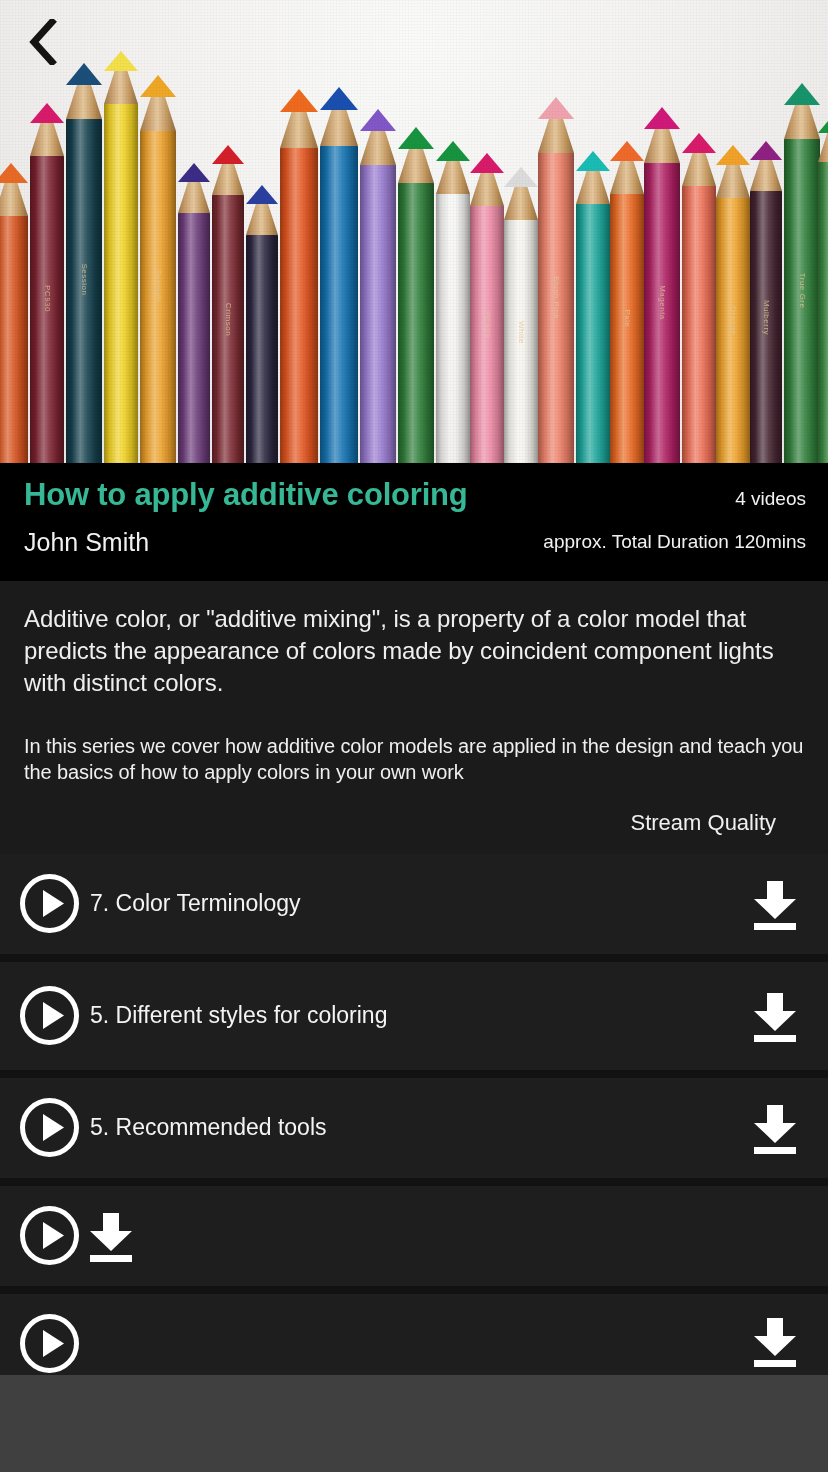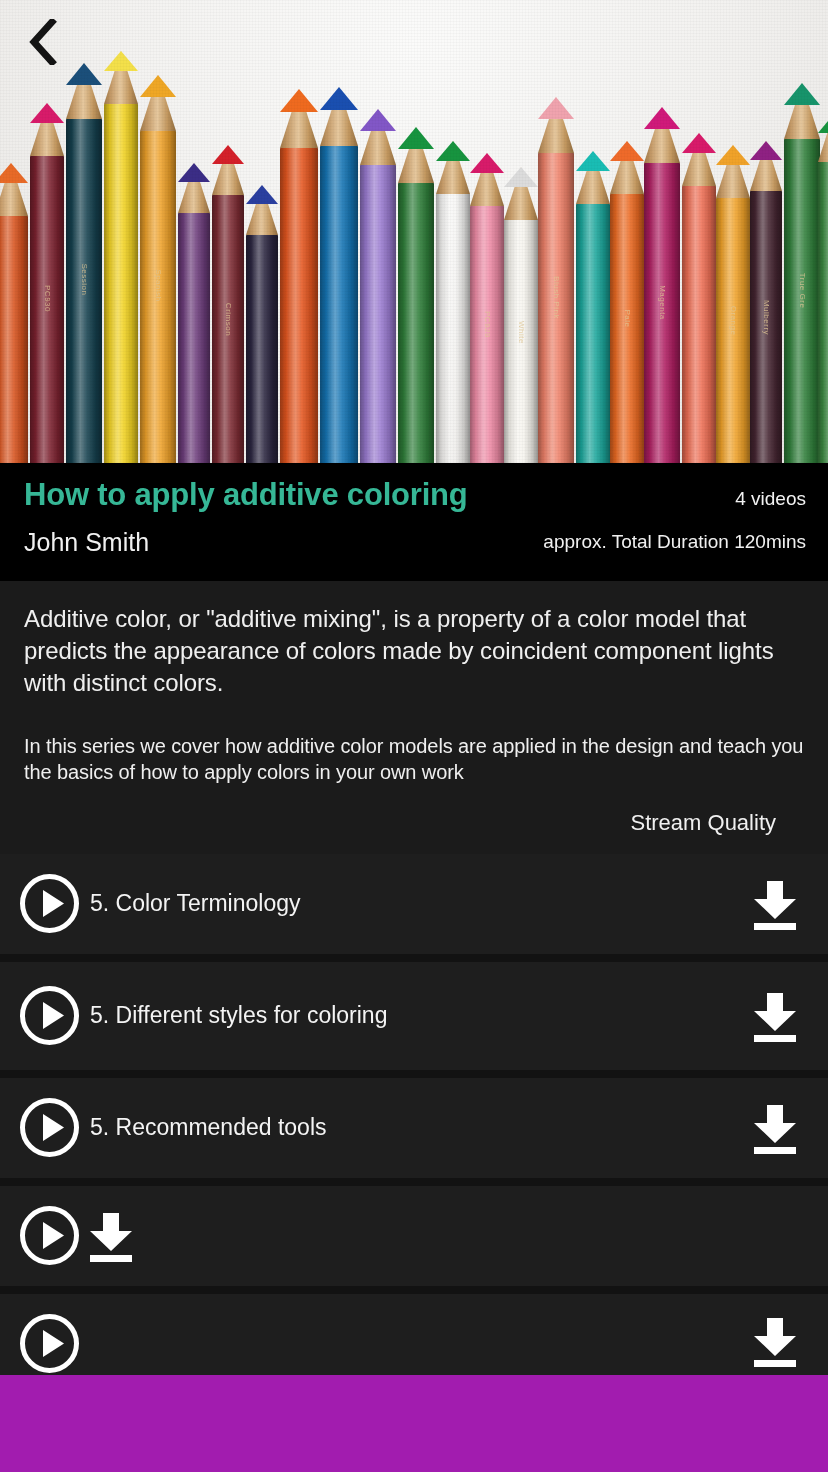--- a/index.html
+++ b/index.html
@@ -2,21 +2,21 @@
 <html><head>
 <meta charset="utf-8">
 <style>
   * { margin:0; padding:0; box-sizing:border-box; }
   html,body {
     width:828px; height:1472px;
     background:#121212;
     font-family:"Liberation Sans", sans-serif;
     overflow:hidden;
   }
-  #app { position:relative; width:828px; height:1472px; background:#a21caf; }
+  #app { position:relative; width:828px; height:1472px; background:#404040; }
 
   
   .hero {
     position:relative; width:828px; height:463px;
     background:
       radial-gradient(ellipse at 50% 10%, #fbfbfa 0%, #f2f1ef 55%, #e7e5e2 100%);
     overflow:hidden;
   }
   .paper-grain {
     position:absolute; inset:0;
@@ -294,21 +294,21 @@
   </div>
 
   <div class="video-list" id="video-list">
       <div class="v-row">
         <div class="play-ico">
           <svg width="63" height="63" viewBox="0 0 63 63">
             <circle cx="31.5" cy="31.5" r="27" fill="none" stroke="#fff" stroke-width="5"></circle>
             <path d="M25 18 L46 31.5 L25 45 Z" fill="#fff"></path>
           </svg>
         </div>
-        <div class="v-title">5. Color Terminology</div>
+        <div class="v-title">7. Color Terminology</div>
         <div class="dl-ico">
           <svg width="58" height="58" viewBox="0 0 58 58">
             <path d="M21 6 L37 6 L37 24 L50 24 L29 44 L8 24 L21 24 Z" fill="#fff"></path>
             <rect x="8" y="48" width="42" height="7" fill="#fff"></rect>
           </svg>
         </div>
       </div>
       <div class="v-row tall">
         <div class="play-ico">
           <svg width="63" height="63" viewBox="0 0 63 63">

